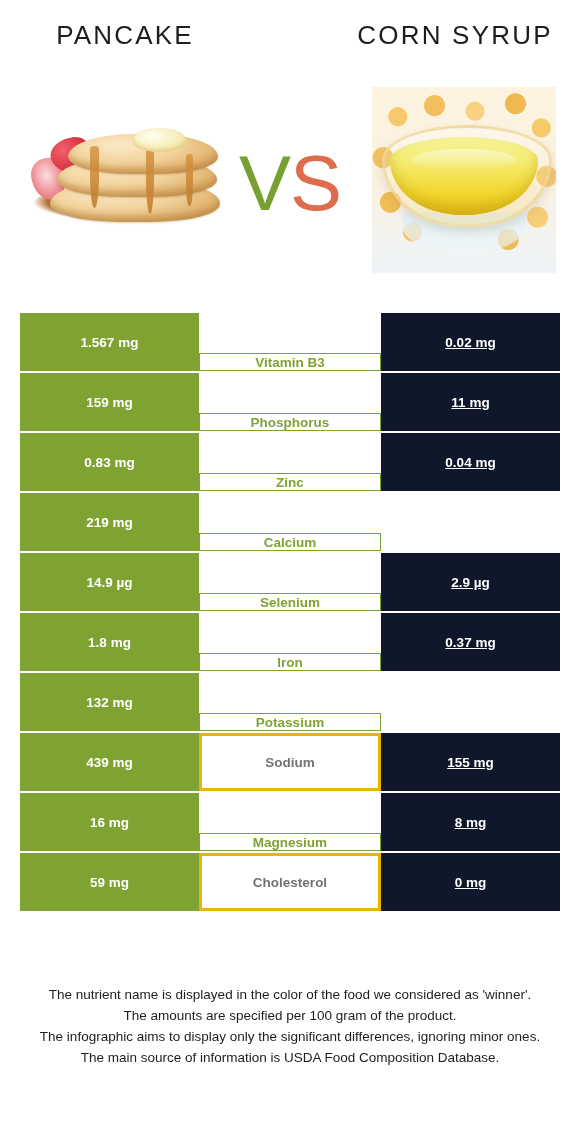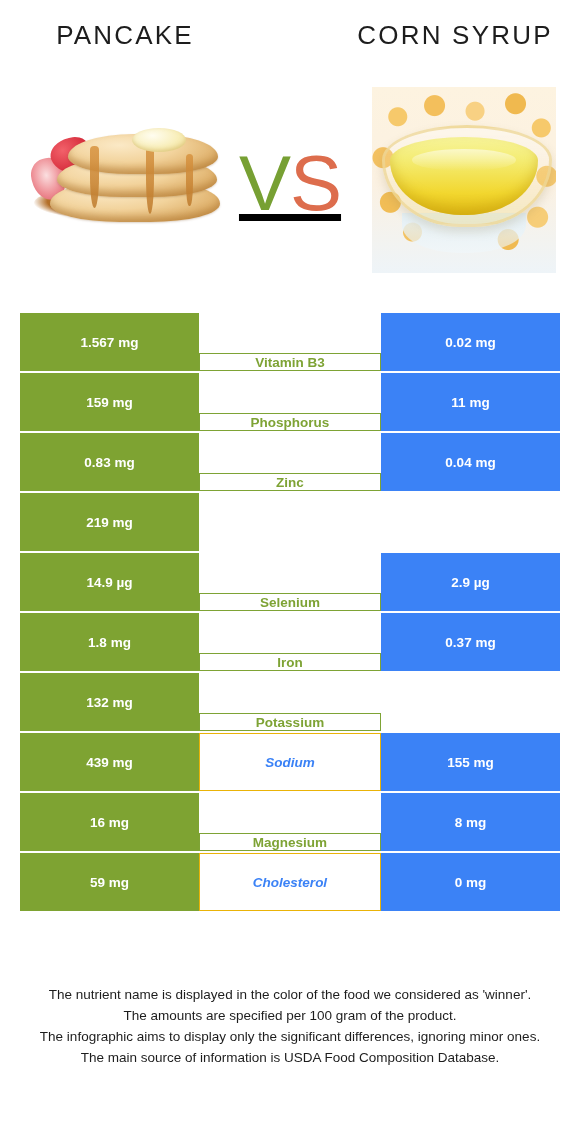--- a/index.html
+++ b/index.html
@@ -66,21 +66,20 @@
     top: 137px;
     width: 124px;
     height: 92px;
     font-family: "Liberation Sans", sans-serif;
     font-weight: 400;
     font-size: 78px;
     line-height: 92px;
     letter-spacing: -1px;
     text-align: center;
     white-space: nowrap;
-    text-decoration: underline;
   }
   .vs .v { color: #77a033; }
   .vs .s { color: #dd6d4d; }
 
   
   .pan-syrup-pool {
     position: absolute;
     left: 6px; top: 78px;
     width: 120px; height: 30px;
     background: radial-gradient(ellipse at 50% 45%, #c98334 0%, #b4702a 55%, rgba(180,112,42,0) 72%);
@@ -215,25 +214,26 @@
     color: #ffffff;
   }
   .cell-mid {
     width: 182px;
     background: #ffffff;
     font-size: 13.5px;
     font-weight: 700;
   }
   .cell-right {
     width: 179px;
-    background: #3b82f6;
+    background: #0f172a;
     color: #ffffff;
+    text-decoration: underline;
   }
   .row.win-left  .cell-mid { color: #7ea335; border: 1px solid #7ea335; margin-top: 40px; }
-  .row.win-right .cell-mid { color: #3b82f6; border: 1px solid #eab308; font-style: italic; }
+  .row.win-right .cell-mid { color: #737373; border: 3px solid #eab308; }
 
   
   .footer {
     position: absolute;
     left: 20px;
     top: 984px;
     width: 540px;
     text-align: center;
     font-size: 13.5px;
     line-height: 21px;
@@ -298,20 +298,21 @@
     </div>
 
     <div class="row win-left">
       <div class="cell cell-left">0.83 mg</div>
       <div class="cell cell-mid">Zinc</div>
       <div class="cell cell-right">0.04 mg</div>
     </div>
 
     <div class="row win-left">
       <div class="cell cell-left">219 mg</div>
+      <div class="cell cell-mid">Calcium</div>
     </div>
 
     <div class="row win-left">
       <div class="cell cell-left">14.9 µg</div>
       <div class="cell cell-mid">Selenium</div>
       <div class="cell cell-right">2.9 µg</div>
     </div>
 
     <div class="row win-left">
       <div class="cell cell-left">1.8 mg</div>

